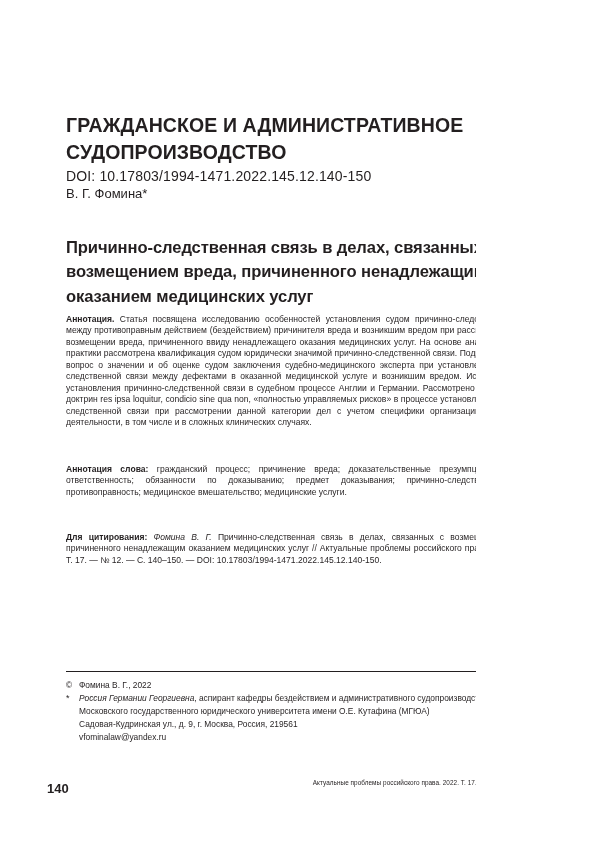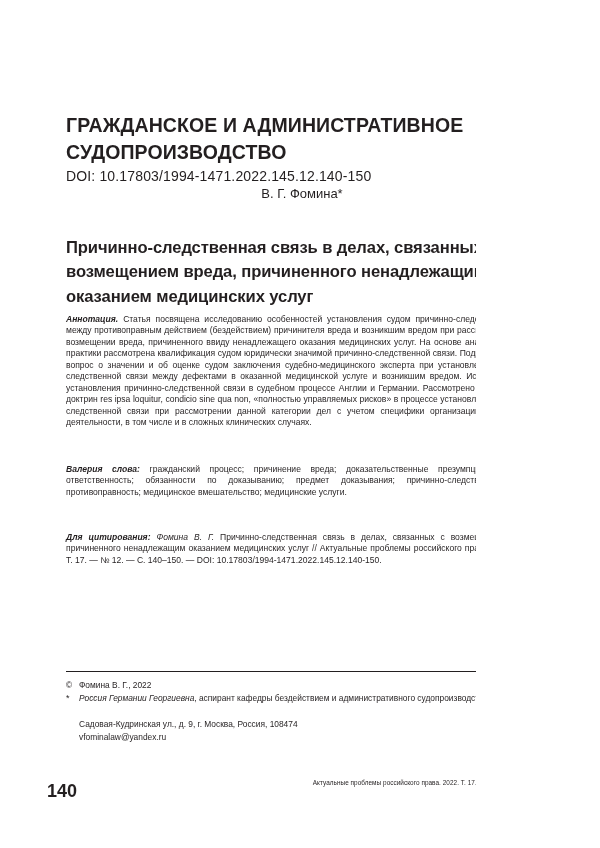--- a/index.html
+++ b/index.html
@@ -40,21 +40,21 @@
     letter-spacing: 0.15px;
     color: #231f20;
   }
 
   
   .byline {
     position: absolute;
     left: 66px;
     top: 186px;
     width: 472px;
-    text-align: center;
+    text-align: left;
     font-size: 13px;
     color: #231f20;
   }
 
   
   .article-title {
     position: absolute;
     left: 66px;
     top: 222px;
     width: 474px;
@@ -72,21 +72,20 @@
     width: 472px;
     font-size: 8.55px;
     line-height: 11.55px;
     text-align: justify;
     text-justify: inter-word;
     color: #231f20;
   }
   .para b,
   .para .lead {
     font-weight: bold;
-    font-style: italic;
   }
   .para .ital {
     font-style: italic;
   }
   #abstract-paragraph { top: 305px; }
   #keywords-paragraph { top: 455px; }
   #citation-paragraph { top: 523px; }
 
   
   .footer-rule {
@@ -126,21 +125,21 @@
   }
   .footnote-body .ital {
     font-style: italic;
   }
 
   
   .page-number {
     position: absolute;
     left: 47px;
     top: 781px;
-    font-size: 18px;
+    font-size: 13px;
     font-weight: bold;
     color: #231f20;
   }
   .running-footer {
     position: absolute;
     left: 66px;
     top: 779px;
     width: 472px;
     text-align: right;
     font-size: 6.4px;
@@ -159,42 +158,42 @@
 
   <div class="byline">В. Г. Фомина*</div>
 
   <h2 class="article-title">Причинно-следственная связь в делах, связанных с возмещением вреда, причиненного ненадлежащим оказанием медицинских услуг</h2>
 
   <p class="para" id="abstract-paragraph">
     <span class="lead">Аннотация.</span><span> Статья посвящена исследованию особенностей установления судом причинно-следственной связи между противоправным действием (бездействием) причинителя вреда и возникшим вредом при рассмотрении дел о возмещении вреда, причиненного ввиду ненадлежащего оказания медицинских услуг. На основе анализа судебной практики рассмотрена квалификация судом юридически значимой причинно-следственной связи. Поднимается также вопрос о значении и об оценке судом заключения судебно-медицинского эксперта при установлении причинно-следственной связи между дефектами в оказанной медицинской услуге и возникшим вредом. Исследован опыт установления причинно-следственной связи в судебном процессе Англии и Германии. Рассмотрено использование доктрин res ipsa loquitur, condicio sine qua non, «полностью управляемых рисков» в процессе установления причинно-следственной связи при рассмотрении данной категории дел с учетом специфики организации медицинской деятельности, в том числе и в сложных клинических случаях.</span>
   </p>
 
   <p class="para" id="keywords-paragraph">
-    <span class="lead">Валерия слова:</span><span> гражданский процесс; причинение вреда; доказательственные презумпции; деликтная ответственность; обязанности по доказыванию; предмет доказывания; причинно-следственная связь; противоправность; медицинское вмешательство; медицинские услуги.</span>
+    <span class="lead">Аннотация слова:</span><span> гражданский процесс; причинение вреда; доказательственные презумпции; деликтная ответственность; обязанности по доказыванию; предмет доказывания; причинно-следственная связь; противоправность; медицинское вмешательство; медицинские услуги.</span>
   </p>
 
   <p class="para" id="citation-paragraph">
     <span class="lead">Для цитирования:</span><span class="ital"> Фомина В. Г. </span><span>Причинно-следственная связь в делах, связанных с возмещением вреда, причиненного ненадлежащим оказанием медицинских услуг // Актуальные проблемы российского права. — 2022. — Т. 17. — № 12. — С. 140–150. — DOI: 10.17803/1994-1471.2022.145.12.140-150.</span>
   </p>
 
   <div class="footer-rule"></div>
 
   <div class="footnotes">
 
     <div class="footnote-row">
       <span class="footnote-marker">©</span>
       <span class="footnote-body">Фомина В. Г., 2022</span>
     </div>
 
     <div class="footnote-row">
       <span class="footnote-marker asterisk">*</span>
       <span class="footnote-body">
         <span class="ital">Россия</span><span class="ital"> </span><span class="ital">Германии Георгиевна</span><span>, аспирант кафедры бездействием и административного судопроизводства</span><br>
-        <br>
-        <span>Садовая-Кудринская ул., д. 9, г. Москва, Россия, 108474</span><br>
+        <span>Московского государственного юридического университета имени О.Е. Кутафина (МГЮА)</span><br>
+        <span>Садовая-Кудринская ул., д. 9, г. Москва, Россия, 219561</span><br>
         <span>vfominalaw@yandex.ru</span>
       </span>
     </div>
 
   </div>
 
   <div class="page-number">140</div>
 
   <div class="running-footer">Актуальные проблемы российского права. 2022. Т. 17. № 12 (145) декабрь</div>
 

